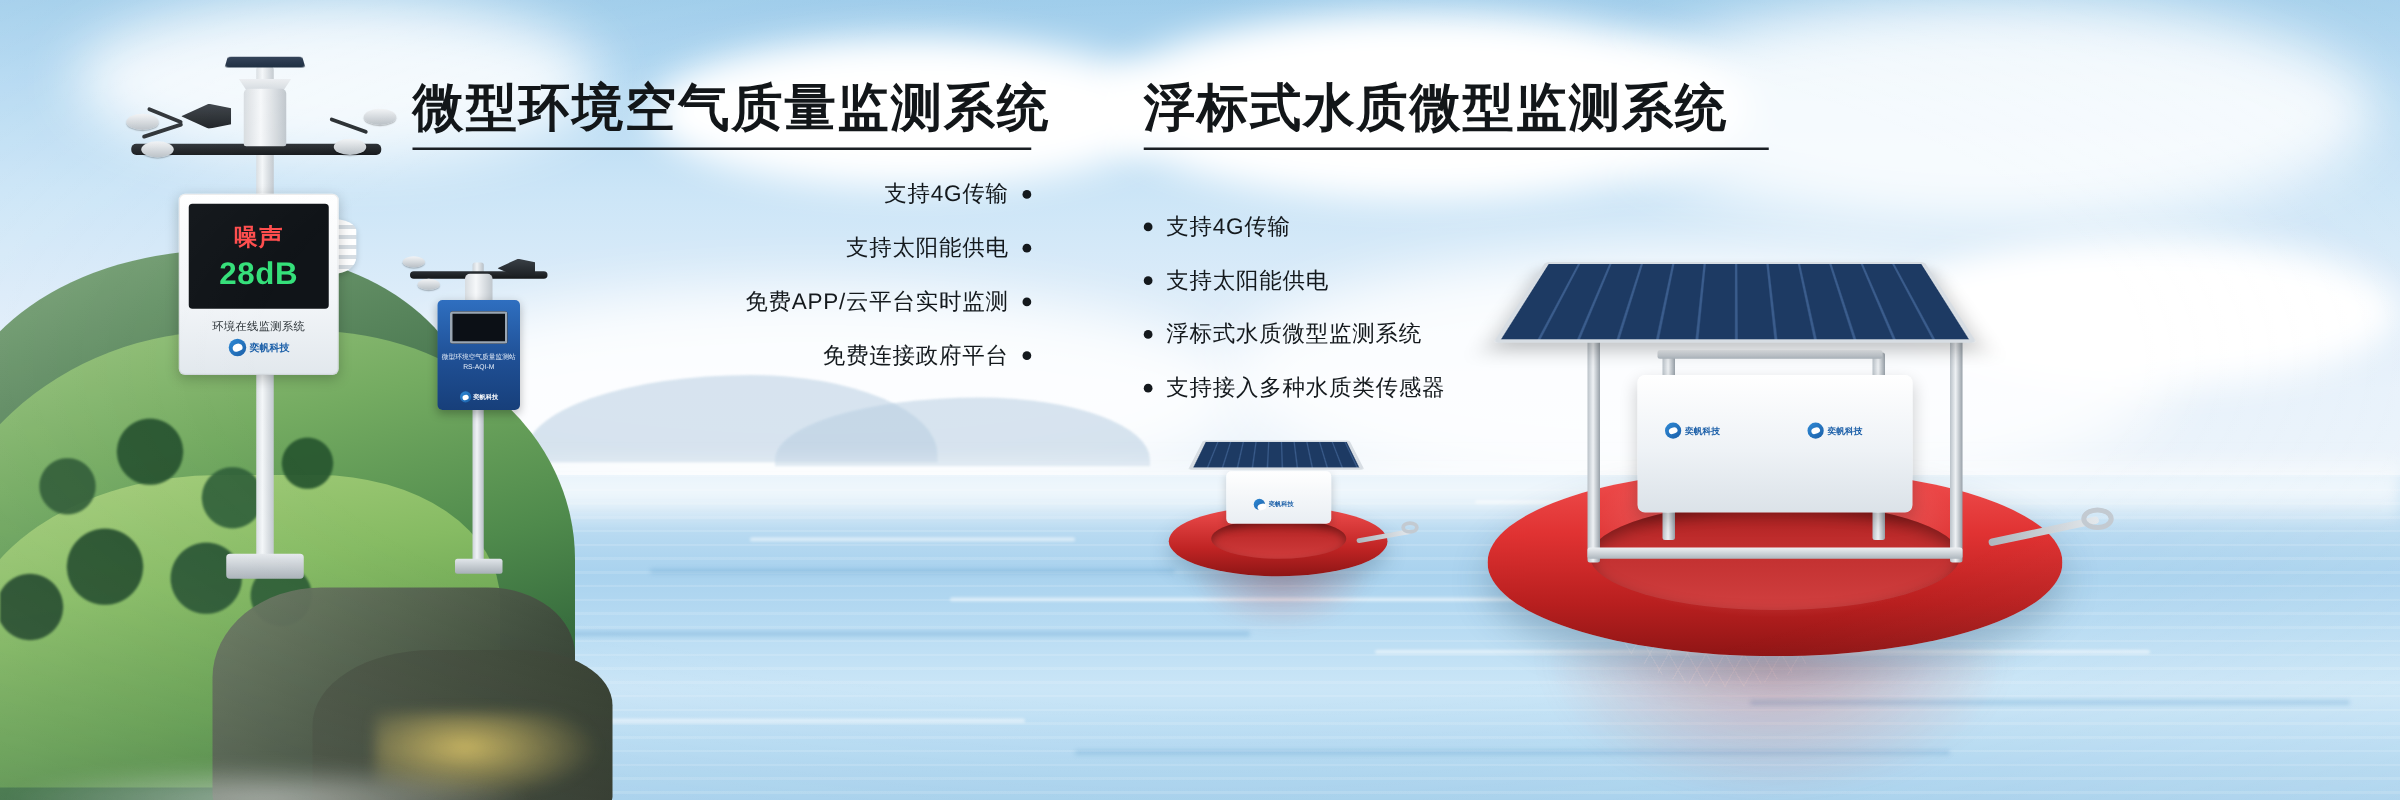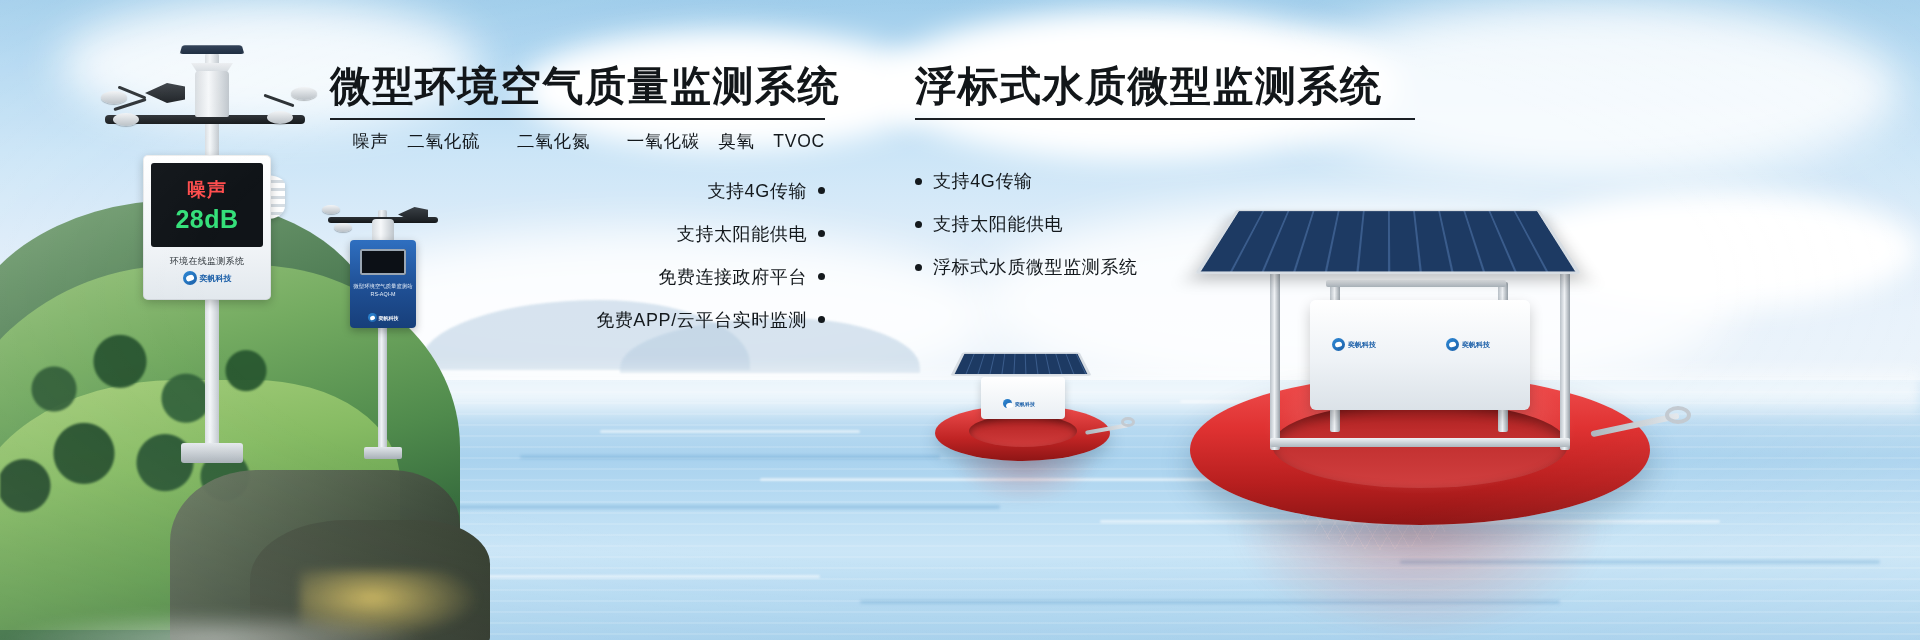--- a/index.html
+++ b/index.html
@@ -501,37 +501,36 @@
     </div>
 
     <div class="solar-big"></div>
     <div class="probe"></div>
     <div class="probe-head"></div>
   </div>
 
   <div class="txt-left">
     <div class="headline">微型环境空气质量监测系统</div>
     <div class="rule"></div>
-    <div class="params">噪声　二氧化硫　　二氧化氮　　一氧化碳　臭氧　TVOC</div>
 
     <div class="bullets">
       <div class="bullet">
         <span>支持4G传输</span>
         <span class="dot"></span>
       </div>
       <div class="bullet">
         <span>支持太阳能供电</span>
         <span class="dot"></span>
       </div>
       <div class="bullet">
+        <span>免费APP/云平台实时监测</span>
+        <span class="dot"></span>
+      </div>
+      <div class="bullet">
         <span>免费连接政府平台</span>
-        <span class="dot"></span>
-      </div>
-      <div class="bullet">
-        <span>免费APP/云平台实时监测</span>
         <span class="dot"></span>
       </div>
     </div>
   </div>
 
   <div class="txt-right">
     <div class="headline">浮标式水质微型监测系统</div>
     <div class="rule"></div>
 
     <div class="bullets" style="margin-top:52px;">
@@ -540,17 +539,21 @@
         <span>支持4G传输</span>
       </div>
       <div class="bullet">
         <span class="dot"></span>
         <span>支持太阳能供电</span>
       </div>
       <div class="bullet">
         <span class="dot"></span>
         <span>浮标式水质微型监测系统</span>
       </div>
+      <div class="bullet">
+        <span class="dot"></span>
+        <span>支持接入多种水质类传感器</span>
+      </div>
     </div>
   </div>
 
   <div class="vignette"></div>
 </div>
 
 </body></html>

